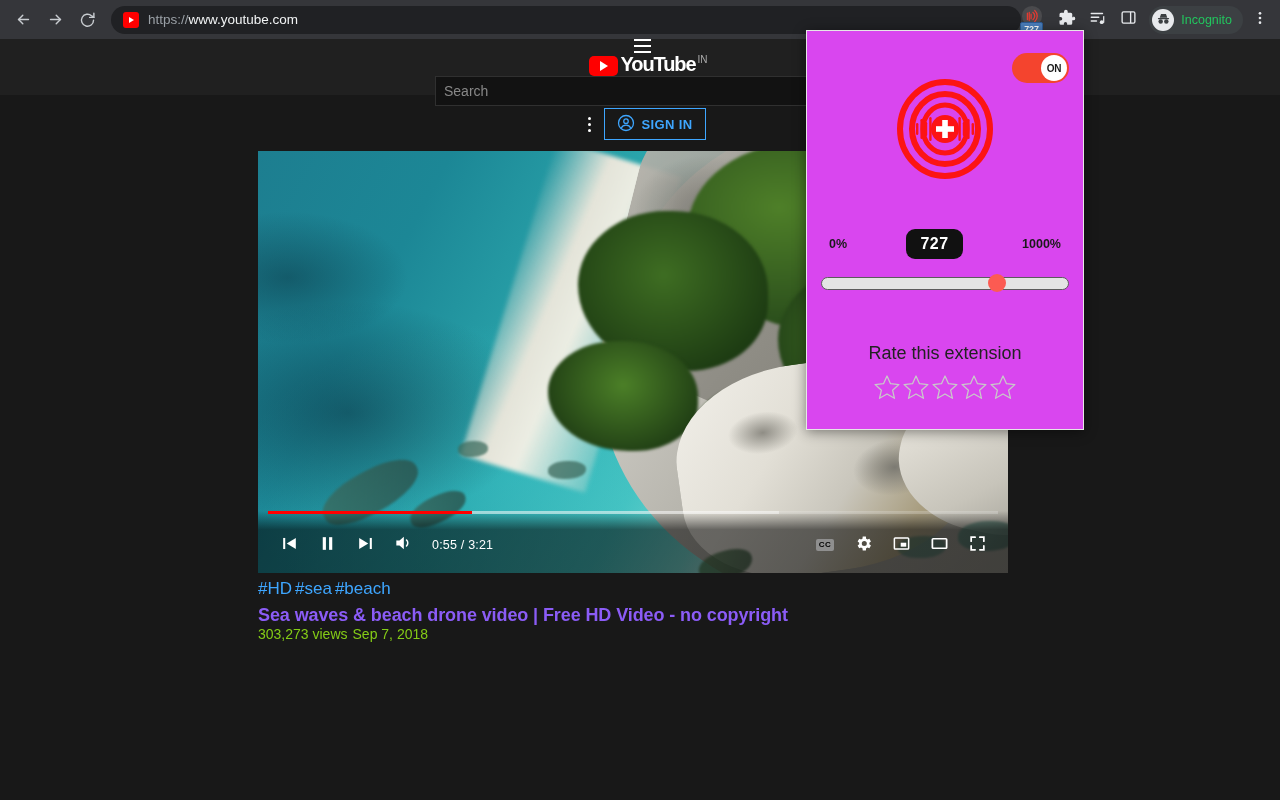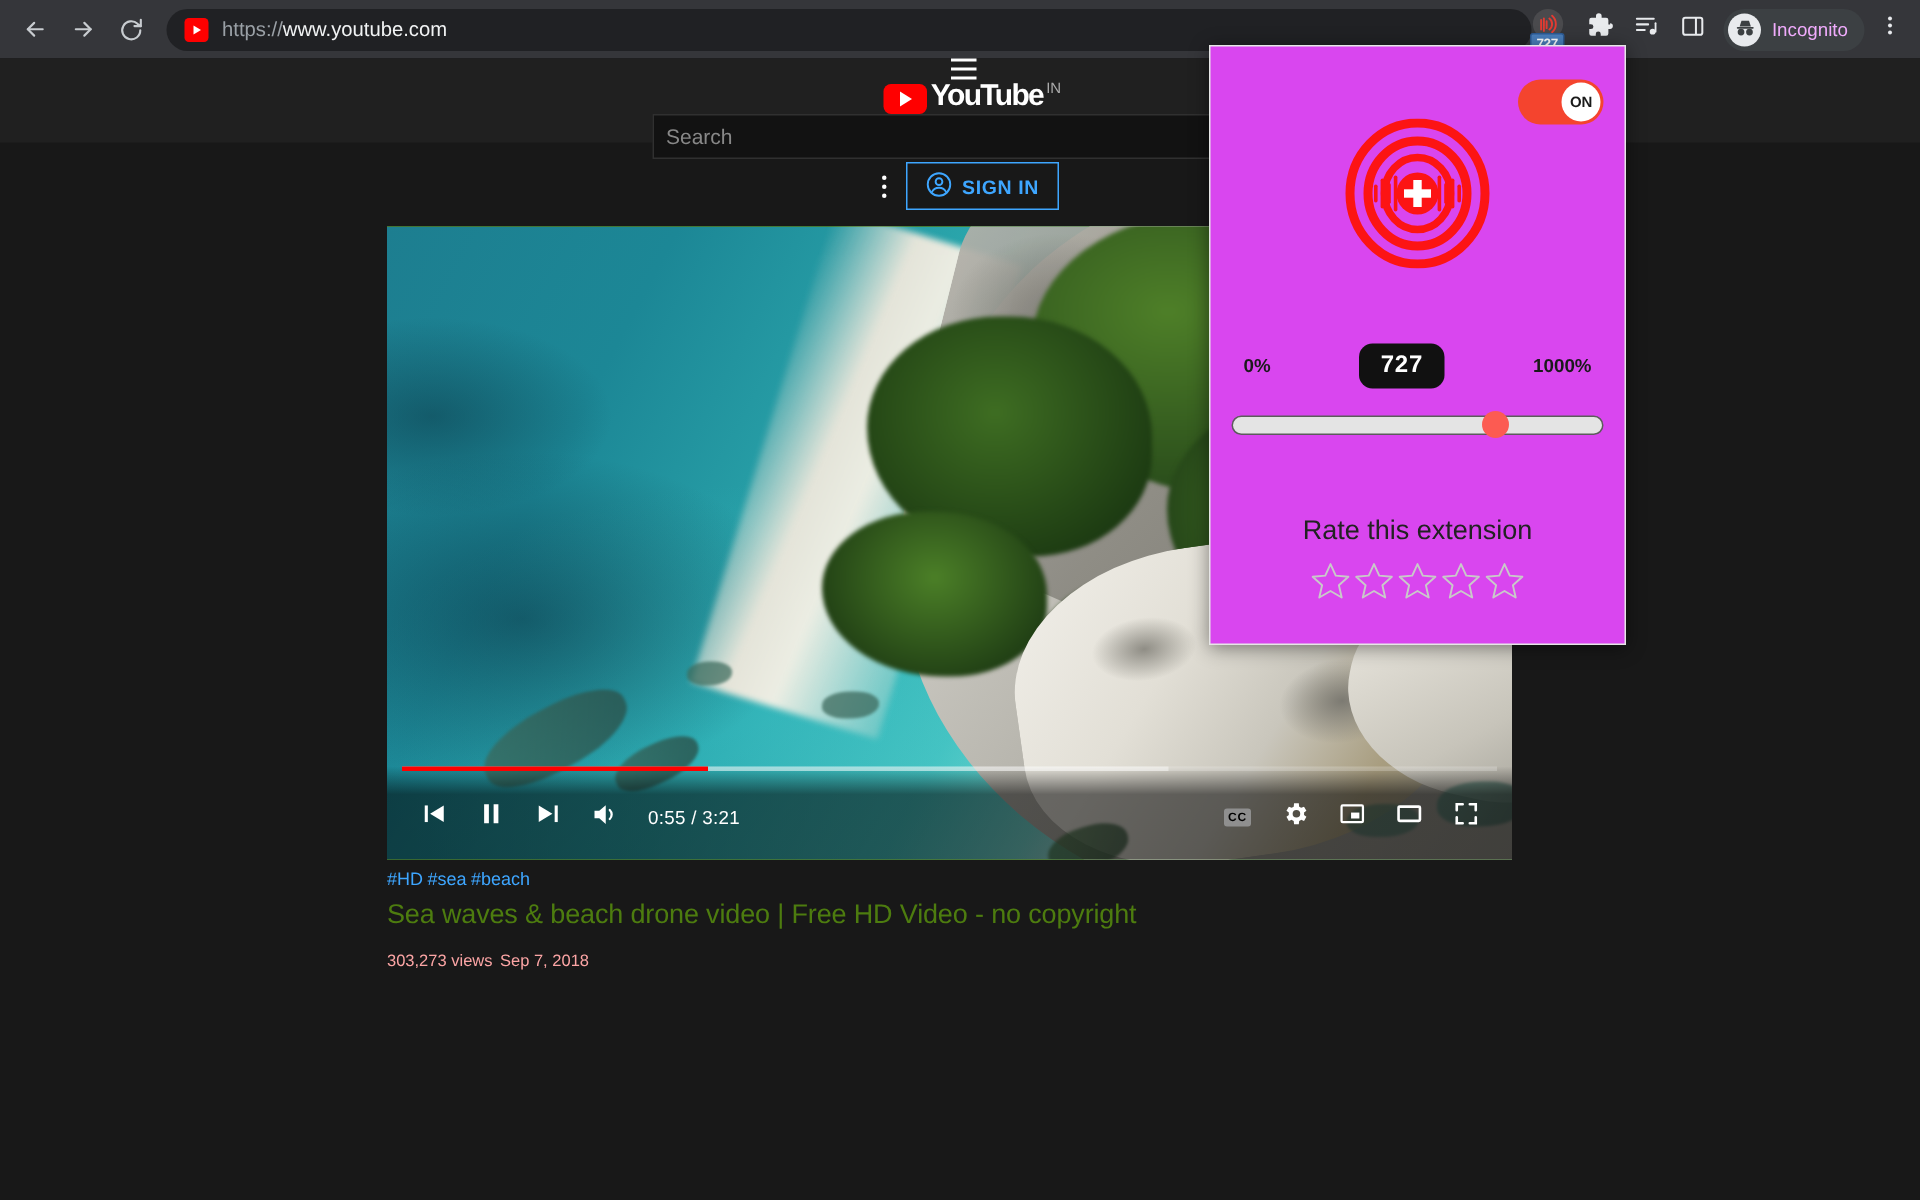--- a/index.html
+++ b/index.html
@@ -77,21 +77,21 @@
     background: #3c4043;
     display: flex; align-items: center;
     padding: 0 11px 0 3px; gap: 7px;
     margin-left: 4px;
   }
   .incognito-avatar {
     width: 22px; height: 22px; border-radius: 50%;
     background: #e8eaed;
     display: flex; align-items: center; justify-content: center;
   }
-  .incognito-label { font-size: 12.5px; color: #f0abfc; text-align: center; }
+  .incognito-label { font-size: 12.5px; color: #22c55e; text-align: center; }
 
   
   .yt-page {
     position: absolute; top: 39px; left: 0;
     width: 1280px; height: 761px;
     background: #181818;
   }
   .yt-header {
     height: 56px; width: 100%;
     background: #202020;
@@ -287,27 +287,27 @@
   .cc-box {
     background: #8f8f8f; color: #000;
     font-size: 8px; font-weight: bold;
     padding: 2px 3px; border-radius: 2px;
     letter-spacing: 0.5px;
     line-height: 8px;
   }
 
   
   .video-meta { position: absolute; top: 540px; left: 258px; width: 750px; }
-  .tags { font-size: 12px; color: #3ea6ff; margin-bottom: 6px; }
+  .tags { font-size: 17px; color: #3ea6ff; margin-bottom: 6px; }
   .tags span { margin-right: 3px; }
   .video-title {
-    font-size: 18px; color: #4d7c0f; font-weight: normal;
-    margin-bottom: 15px; letter-spacing: -0.1px;
-  }
-  .video-stats { font-size: 11px; color: #fca5a5; }
+    font-size: 18px; color: #8b5cf6; font-weight: bold;
+    margin-bottom: 0; letter-spacing: -0.1px;
+  }
+  .video-stats { font-size: 14px; color: #84cc16; }
   .video-stats .sep { display: inline-block; width: 5px; }
 
   
   .ext-popup {
     position: absolute; top: 30px; left: 806px;
     width: 278px; height: 400px;
     background: #d946ef;
     box-shadow: 0 2px 12px rgba(0,0,0,0.45);
     border: 1px solid #e6e6e6;
   }

